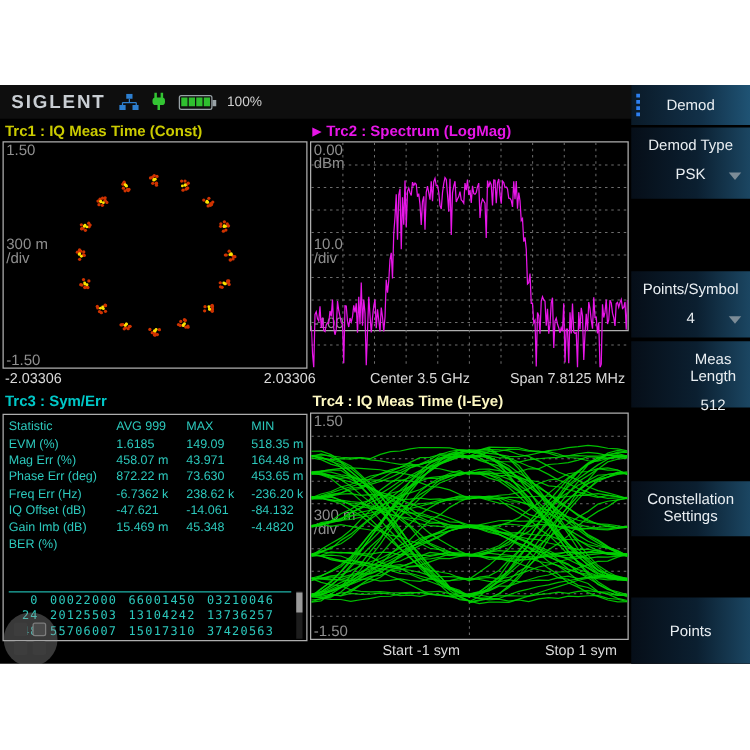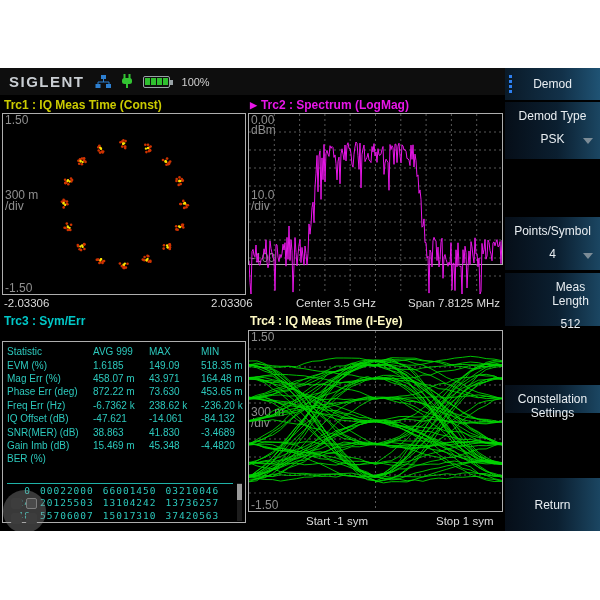--- a/index.html
+++ b/index.html
@@ -304,21 +304,21 @@
     </div>
 
     <span class="axtext" style="left:4px;top:229px;">-2.03306</span>
     <span class="axtext" style="left:211px;top:229px;">2.03306</span>
     <span class="axtext" style="left:270px;top:229px;margin-left:26px;">Center 3.5 GHz</span>
     <span class="axtext" style="left:408px;top:229px;">Span 7.8125 MHz</span>
 
     <div class="thdr" style="left:4px;top:246px;color:#00c8c8;">Trc3 :  Sym/Err</div>
     <div class="thdr" style="left:250px;top:246px;color:#fef9c3;">Trc4 :  IQ Meas Time  (I-Eye)</div>
 
-    <div class="panel" style="left:2px;top:273px;width:244px;height:182px;">
+    <div class="panel" style="left:2px;top:263px;width:244px;height:182px;">
       <div style="position:absolute;left:4px;top:3px;right:2px;" id="stats">
           <div class="trow">
             <span>Statistic</span>
             <span>AVG 999</span>
             <span>MAX</span>
             <span>MIN</span>
           </div>
           <div class="trow">
             <span>EVM (%)</span>
             <span>1.6185</span>
@@ -341,26 +341,20 @@
             <span>Freq Err (Hz)</span>
             <span>-6.7362 k</span>
             <span>238.62 k</span>
             <span>-236.20 k</span>
           </div>
           <div class="trow">
             <span>IQ Offset (dB)</span>
             <span>-47.621</span>
             <span>-14.061</span>
             <span>-84.132</span>
-          </div>
-          <div class="trow">
-            <span>SNR(MER) (dB)</span>
-            <span>38.863</span>
-            <span>41.830</span>
-            <span>-3.4689</span>
           </div>
           <div class="trow">
             <span>Gain Imb (dB)</span>
             <span>15.469 m</span>
             <span>45.348</span>
             <span>-4.4820</span>
           </div>
           <div class="trow">
             <span>BER (%)</span>
             <span></span>
@@ -509,24 +503,24 @@
         </div>
         <div class="sb-btn" style="top: 149px; height: 53px;">
           <div class="lab">Points/Symbol</div>
           <div class="val">4</div>
           <div class="tri" style="top: 36px;"></div>
         </div>
         <div class="sb-btn" style="top: 205px; height: 53px; padding-left: 36px;">
           <div class="lab">Meas Length</div>
           <div class="val">512</div>
         </div>
-        <div class="sb-btn" style="top: 317px; height: 28px;">
+        <div class="sb-btn" style="top: 317px; height: 44px;">
           <div class="lab">
             <div>Constellation</div>
             <div>Settings</div>
           </div>
         </div>
         <div class="sb-btn" style="top: 410px; height: 53px; display: flex; align-items: center; justify-content: center;">
-          <span>Return</span>
+          <span>Points</span>
         </div>
       </div>
   </div>
 </div>
 
 </body></html>

